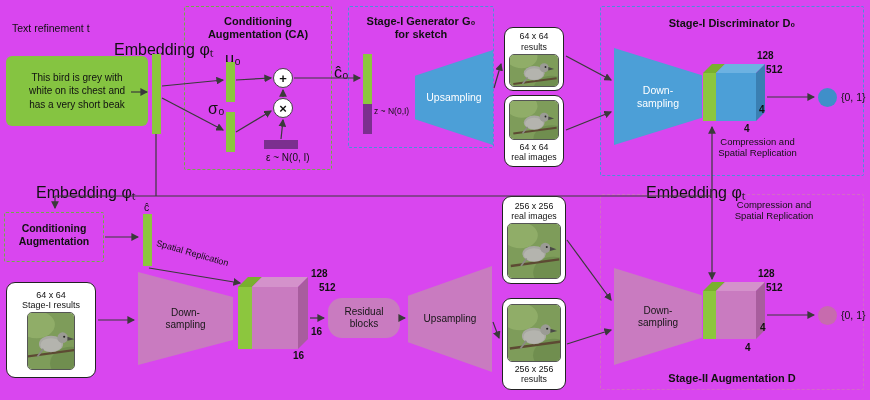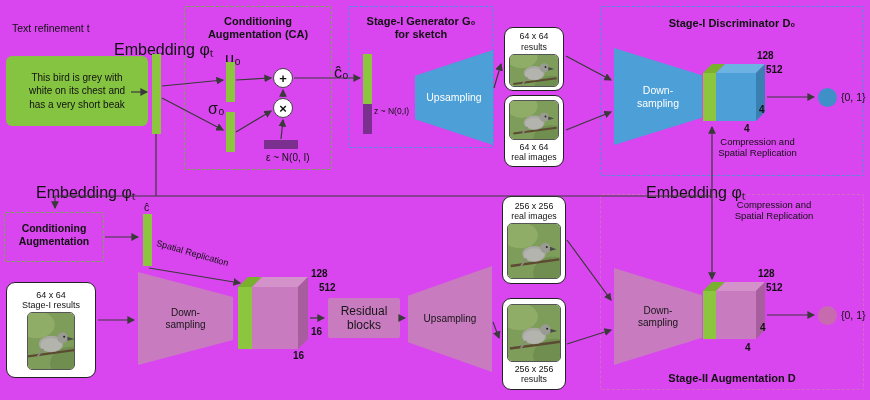--- a/index.html
+++ b/index.html
@@ -19,21 +19,21 @@
   .purple-bg{background:#7B2F8F}
   .trap{position:absolute;display:flex;align-items:center;justify-content:center;text-align:center;font-size:10.5px;line-height:1.15}
   .blue-trap{background:#4C9FD7;color:#fff}
   .pink-trap{background:#C97BC0;color:#161616}
   .opcircle{position:absolute;width:20px;height:20px;border:1.5px solid #444;border-radius:50%;background:#fff;display:flex;align-items:center;justify-content:center;font-size:13px;font-weight:bold;line-height:1;z-index:2}
   .outcircle{position:absolute;width:19px;height:19px;border-radius:50%}
   .imgbox{position:absolute;border:1.5px solid #222;border-radius:9px;background:#fff;display:flex;flex-direction:column;align-items:center;justify-content:center;padding:3px 2px;gap:2px}
   .imglbl{font-size:8.8px;text-align:center;line-height:1.15}
   .bird{border-radius:5px;border:1px solid #555;display:block}
   .dim{position:absolute;font-size:10px;font-weight:bold;z-index:2}
-  .residual{position:absolute;background:#C97BC0;border-radius:2px;display:flex;align-items:center;justify-content:center;text-align:center;font-size:12px;line-height:1.2;color:#161616}
+  .residual{position:absolute;background:#C97BC0;border-radius:14px;display:flex;align-items:center;justify-content:center;text-align:center;font-size:10px;line-height:1.2;color:#161616}
   .textbox{position:absolute;background:#85C441;border-radius:6px;display:flex;align-items:center;justify-content:center;text-align:center;font-size:10px;line-height:1.35;color:#111;padding:3px}
   .overlay{position:absolute;left:0;top:0;z-index:5;pointer-events:none}
   .spatial{position:absolute;font-size:9px;transform:rotate(16deg);transform-origin:left top;z-index:2}
   .zlbl{position:absolute;font-size:8.5px;z-index:3;white-space:nowrap}
 </style>
 </head>
 <body>
 
 <svg width="0" height="0" style="position:absolute" aria-hidden="true">
   <symbol id="bird-sym" viewBox="0 0 60 60" preserveAspectRatio="xMidYMid slice">

